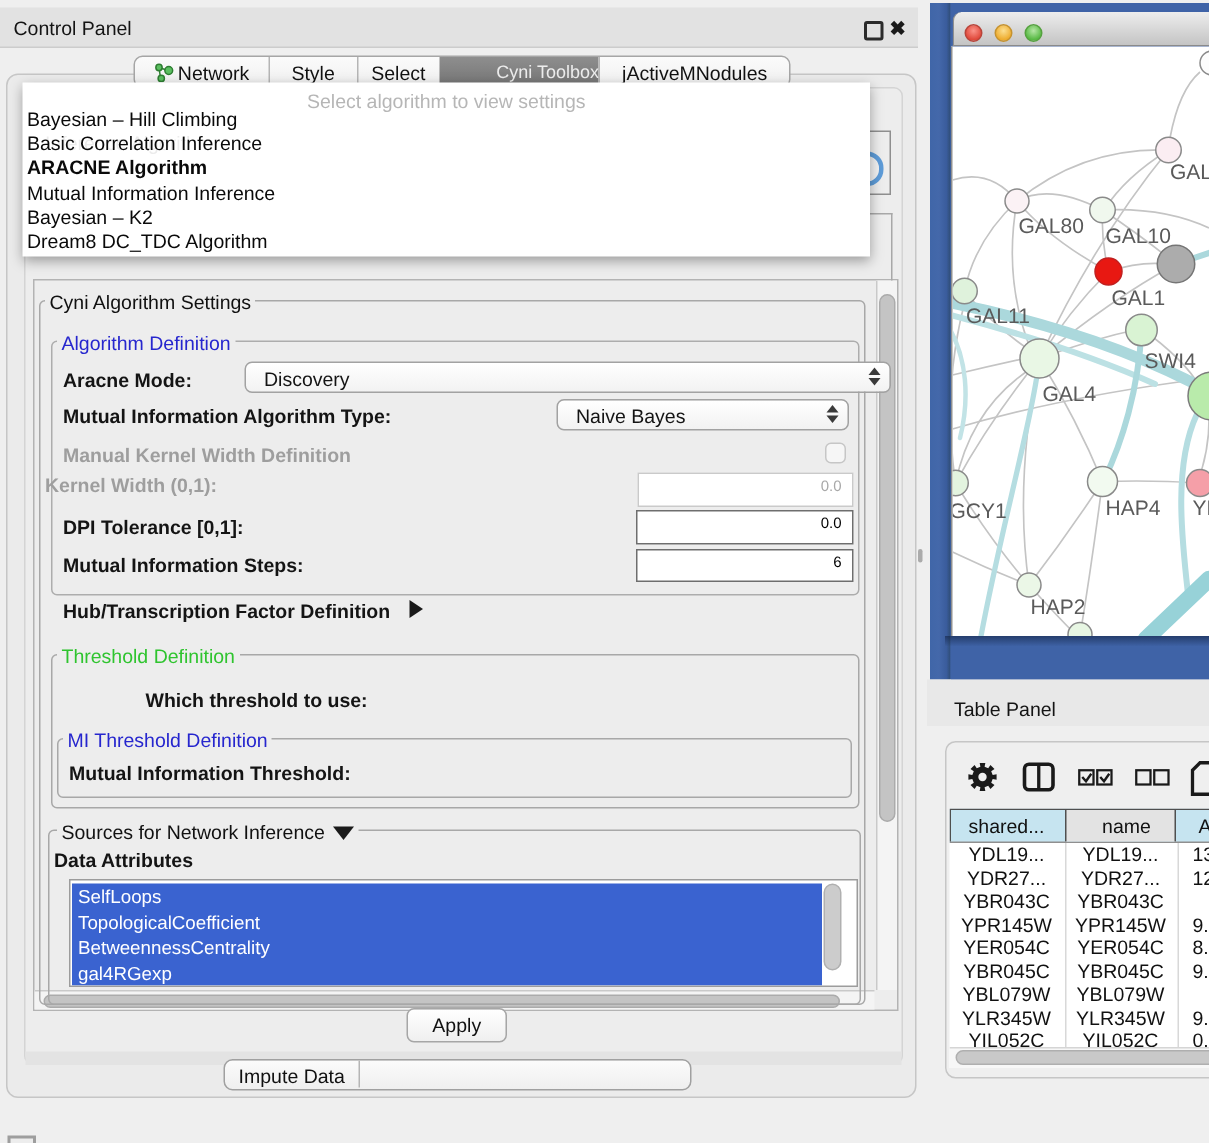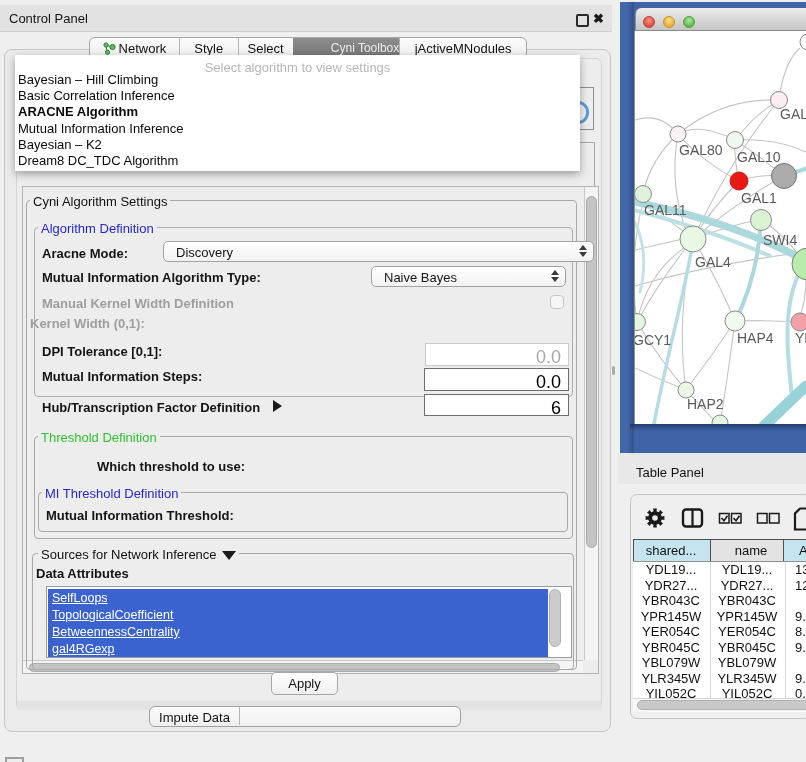--- a/index.html
+++ b/index.html
@@ -10,22 +10,22 @@
 .r13{font-size:13px;color:#141414;}
 .gray{color:#9E9E9E;}
 .combo{position:absolute;background:linear-gradient(#FFFFFF,#F2F2F2);border:1px solid #A2A2A2;
   border-radius:5px;box-sizing:border-box;}
 .combo .txt{position:absolute;left:12px;top:3px;font-size:13px;color:#141414;}
 .arr{position:absolute;right:5px;width:10px;display:block;}
 .tri-up{display:block;width:0;height:0;border-left:4.5px solid transparent;border-right:4.5px solid transparent;
   border-bottom:5.5px solid #3A3A3A;margin:0 auto;}
 .tri-dn{display:block;width:0;height:0;border-left:4.5px solid transparent;border-right:4.5px solid transparent;
   border-top:5.5px solid #3A3A3A;margin:2px auto 0;}
-.field{position:absolute;background:#FFF;box-sizing:border-box;font-size:18px;text-align:right;
-  padding:3px 7px 0 0;margin-top:28px;}
+.field{position:absolute;background:#FFF;box-sizing:border-box;font-size:10px;text-align:right;
+  padding:3px 7px 0 0;}
 .grp{position:absolute;border:1px solid #A8A8A8;border-radius:4px;box-sizing:border-box;}
 .gt{position:absolute;background:#EDEDED;padding:0 3px;font-size:13px;white-space:nowrap;}
 .trow{position:relative;height:15.5px;}
 .c1{position:absolute;left:0;width:76px;text-align:center;}
 .c2{position:absolute;left:77px;width:74px;text-align:center;}
 .c3{position:absolute;left:162px;}
 </style>
 </head>
 <body>
 <div id="root">
@@ -105,21 +105,21 @@
 <div class="abs b13" style="left:97px;top:459px;">Which threshold to use:</div>
 <div class="grp" style="left:38px;top:492px;width:530px;height:40px;"></div>
 <div class="gt" style="left:42px;top:486px;color:#2626CE;">MI Threshold Definition</div>
 <div class="abs b13" style="left:46px;top:508px;">Mutual Information Threshold:</div>
 
 <div class="grp" style="left:32px;top:553px;width:542px;height:117px;"></div>
 <div class="gt" style="left:38px;top:547px;">Sources for Network Inference <span style="display:inline-block;width:0;height:0;border-left:7px solid transparent;border-right:7px solid transparent;border-top:9px solid #1A1A1A;vertical-align:-1px;margin-left:2px;"></span></div>
 <div class="abs b13" style="left:36px;top:566px;">Data Attributes</div>
 <div class="abs" style="left:46px;top:586px;width:526px;height:72px;background:#FFF;border:1px solid #9C9C9C;box-sizing:border-box;overflow:hidden;">
   <div style="position:absolute;left:1px;top:1.5px;width:500px;height:68px;background:#3A63D0;"></div>
-  <div style="position:absolute;left:5px;top:3px;font-size:12.5px;color:#FFF;line-height:17px;text-decoration:underline;">SelfLoops<br>TopologicalCoefficient<br>BetweennessCentrality<br>gal4RGexp</div>
+  <div style="position:absolute;left:5px;top:3px;font-size:12.5px;color:#FFF;line-height:17px;">SelfLoops<br>TopologicalCoefficient<br>BetweennessCentrality<br>gal4RGexp</div>
   <div style="position:absolute;left:502px;top:2px;width:12px;height:58px;background:#CCCCCC;border:1px solid #B0B0B0;border-radius:6px;box-sizing:border-box;"></div>
 </div>
 
 <div class="abs" style="left:271px;top:672px;width:67px;height:23px;background:linear-gradient(#FFFFFF,#EFEFEF);border:1px solid #A6A6A6;border-radius:5px;box-sizing:border-box;text-align:center;font-size:13px;padding-top:3px;">Apply</div>
 <div class="abs" style="left:149px;top:706px;height:21px;width:312px;border:1px solid #A0A0A0;border-radius:6px;box-sizing:border-box;display:flex;overflow:hidden;background:linear-gradient(#FBFBFB,#EFEFEF);flex-direction:column;">
   <div style="width:90px;border-right:1px solid #B5B5B5;box-sizing:border-box;font-size:13px;text-align:center;padding-top:3px;">Impute Data</div>
   <div style="width:121px;box-sizing:border-box;font-size:13px;text-align:center;padding-top:3px;">Discretize Data</div>
   <div style="width:99px;box-sizing:border-box;font-size:13px;text-align:center;padding-top:3px;background:linear-gradient(#8E8E8E,#747474);color:#EDEDED;">Width Network</div>
 </div>
 

